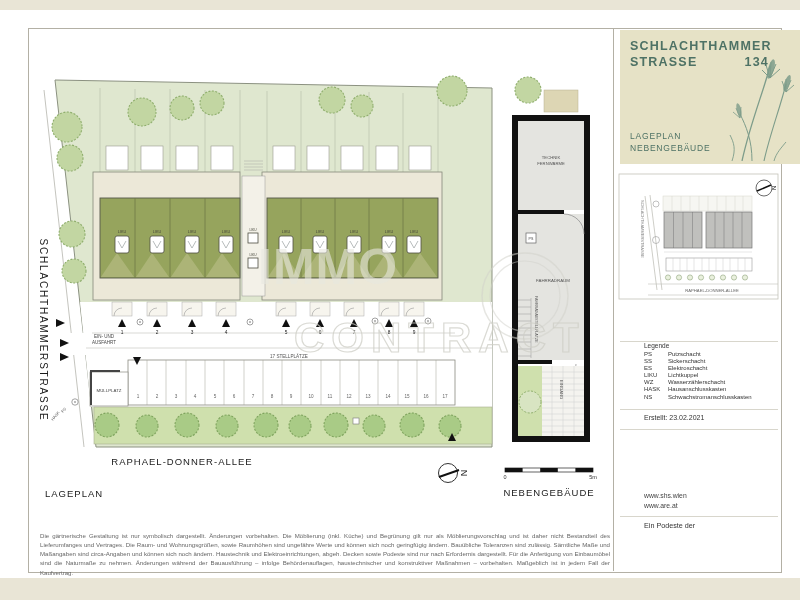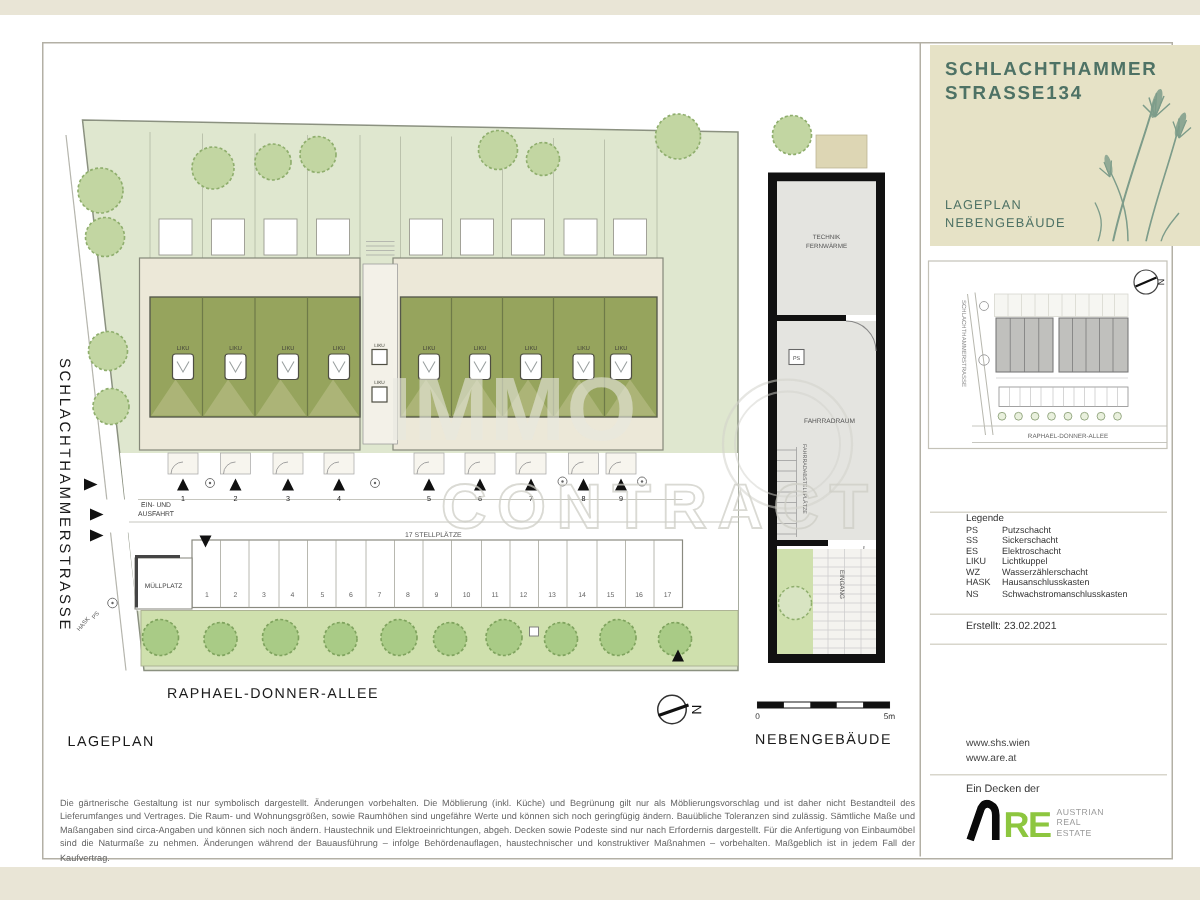--- a/index.html
+++ b/index.html
@@ -5,36 +5,36 @@
   html,body{margin:0;padding:0;background:#fff;}
   .page{position:relative;width:800px;height:600px;background:#fff;overflow:hidden;
         font-family:"Liberation Sans",sans-serif;color:#222;}
   .bar{position:absolute;left:0;width:800px;background:#e9e5d6;}
   .sheet{position:absolute;left:28px;top:28px;width:752px;height:543px;border:1px solid #b3b0a5;background:#fff;}
   .vdivider{position:absolute;left:613px;top:28px;height:543px;border-left:1px solid #b3b0a5;}
   .hairline{position:absolute;border-top:1px solid #d8d6cc;}
   
   .titlebox{position:absolute;left:620px;top:30px;width:159px;height:134px;background:#e6e2c6;padding-left:32px;}
   .titlebox .t1{position:absolute;left:10px;top:9px;font-size:12.5px;font-weight:bold;letter-spacing:1.2px;color:#4e7265;}
-  .titlebox .t2{position:absolute;left:10px;top:25px;width:139px;display:flex;
-                font-size:12.5px;font-weight:bold;letter-spacing:1.2px;color:#4e7265;}
+  .titlebox .t2{position:absolute;left:10px;top:25px;width:139px;display:flex;justify-content:space-between;
+                font-size:12.5px;font-weight:bold;letter-spacing:1.2px;color:#4e7265;gap:20px;}
   .titlebox .sub{position:absolute;left:10px;bottom:10px;font-size:8.5px;letter-spacing:.8px;color:#4e7265;line-height:1.35;}
   .reeds{position:absolute;right:4px;top:26px;}
   .legend{position:absolute;left:644px;top:342px;width:132px;font-size:6px;color:#333;}
   .legend .lg-head{font-size:6.5px;margin-bottom:2px;}
   .legend .row{display:flex;margin-top:1.1px;}
   .legend .abbr{width:24px;flex:none;}
   .created{position:absolute;left:644px;top:414px;font-size:7px;color:#333;}
   .sites{position:absolute;left:644px;font-size:6.8px;color:#444;}
   .projlabel{position:absolute;left:644px;top:521px;font-size:7.2px;color:#333;}
   .logo{position:absolute;left:644px;top:533px;display:flex;align-items:flex-end;}
   .logo .re{font-size:24px;font-weight:bold;color:#8dc63f;line-height:.85;letter-spacing:-1px;margin-left:1px;}
   .logo .cap{font-size:5.8px;color:#9b9b9b;line-height:1.2;margin-left:4px;margin-bottom:1px;letter-spacing:.3px;}
   
-  .wm1{position:absolute;left:258px;top:238px;font-size:60px;font-weight:bold;letter-spacing:1px;
+  .wm1{position:absolute;left:258px;top:238px;font-size:50px;font-weight:bold;letter-spacing:1px;
        color:rgba(231,231,224,0.6);pointer-events:none;}
   .wm2{position:absolute;left:254px;top:314px;font-size:42px;font-weight:bold;letter-spacing:7px;
        color:transparent;-webkit-text-stroke:1.2px rgba(205,205,197,0.75);pointer-events:none;margin-left:40px;}
   .disclaimer{position:absolute;left:40px;top:531px;width:570px;font-size:6.1px;line-height:1.5;
               color:#666;text-align:justify;}
   svg text{font-family:"Liberation Sans",sans-serif;}
 </style>
 </head>
 <body>
 
@@ -380,26 +380,15 @@
       </div>
   </div>
   <div class="hairline" style="left:620px;top:409px;width:158px"></div>
   <div class="created">Erstellt: 23.02.2021</div>
   <div class="hairline" style="left:620px;top:429px;width:158px"></div>
 
   <div class="sites" style="top:492px">www.shs.wien</div>
   <div class="sites" style="top:502px">www.are.at</div>
   <div class="hairline" style="left:620px;top:516px;width:158px"></div>
 
-  <div class="projlabel">Ein Decken der</div>
-  <div class="logo">
-    <svg width="24" height="28" viewBox="0 0 26 28">
-      <path d="M3 28 L11 5 Q13.5 0.5 17.5 2.5 Q21.5 4.5 21.5 10 L21.5 28" fill="none" stroke="#0a0a0a" stroke-width="5.5"></path>
-    </svg>
-    <span class="re">RE</span>
-    <span class="cap">
-      <div>AUSTRIAN</div>
-      <div>REAL</div>
-      <div>ESTATE</div>
-    </span>
-  </div>
+  <div class="projlabel">Ein Podeste der</div>
 
 </div>
 
 </body></html>

